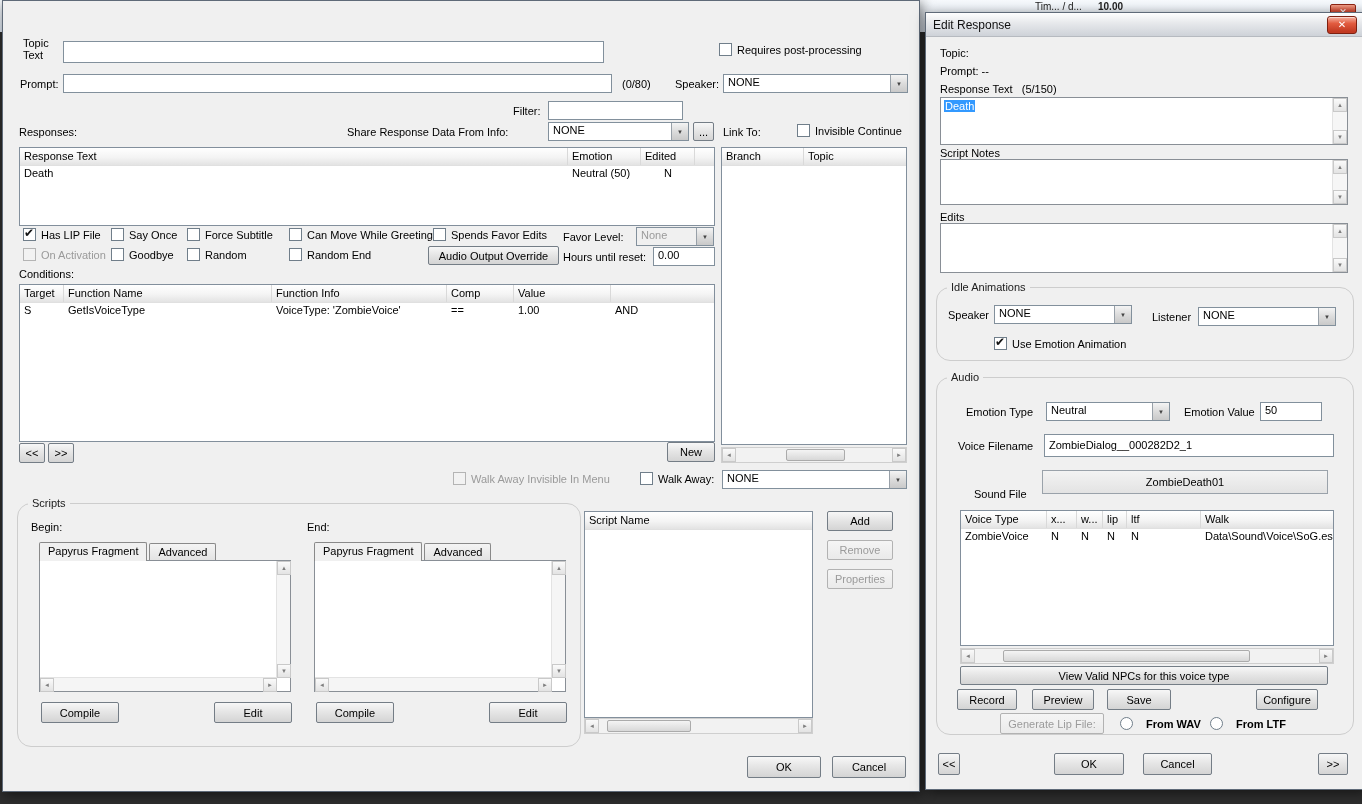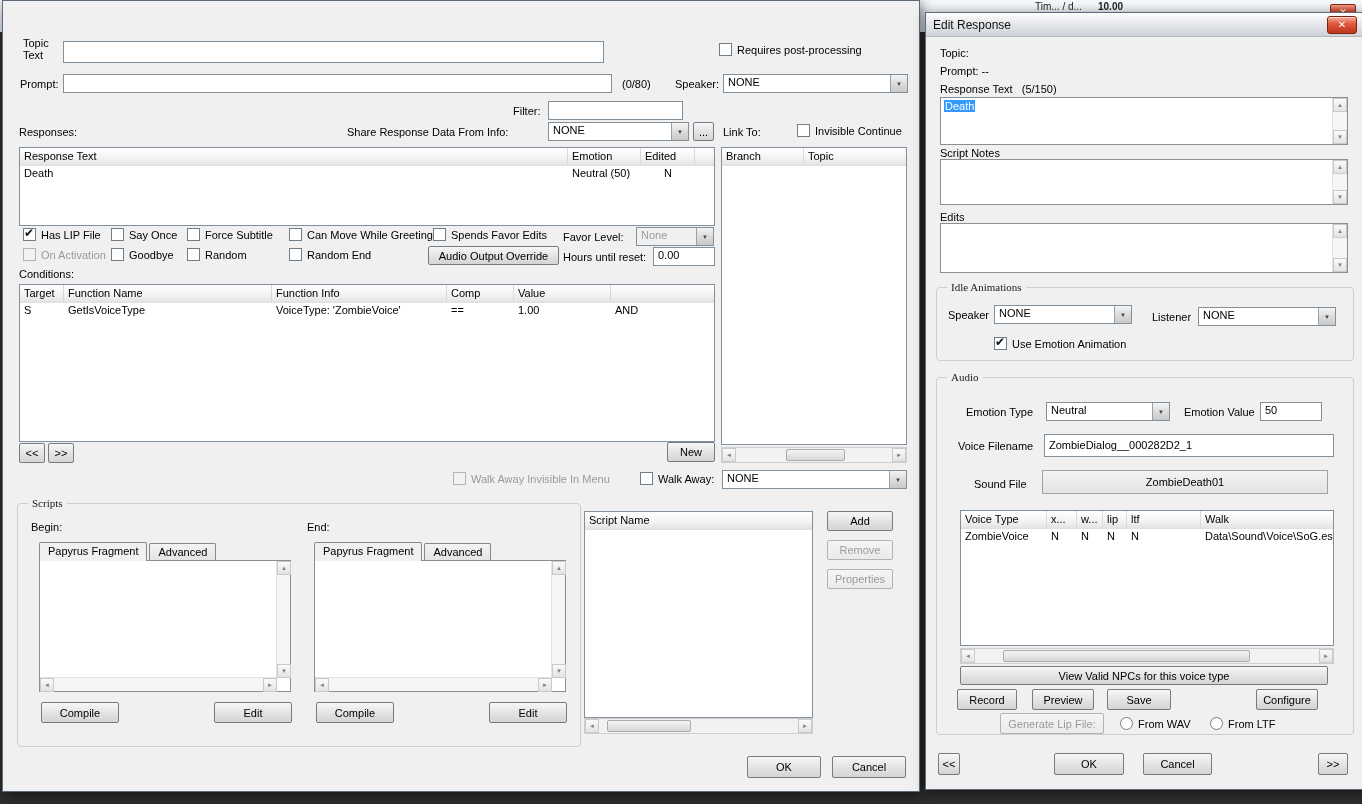--- a/index.html
+++ b/index.html
@@ -26,37 +26,37 @@
 .dd .dd-text{flex:1;padding:1px 4px;overflow:hidden;white-space:nowrap;}
 .dd .dd-btn{width:17px;flex:none;background:linear-gradient(#f4f4f4,#dcdcdc 50%,#c9c9c9);border-left:1px solid #98a0a8;display:flex;align-items:center;justify-content:center;font-size:6px;color:#444;}
 .dd .dd-btn::before{content:"▼";}
 .dd.dis{background:#f0f0f0;}
 .dd.dis .dd-text{color:#9b9b9b;}
 .cbrow{position:absolute;display:flex;align-items:center;gap:5px;white-space:nowrap;}
 .cb{width:13px;height:13px;background:#fff;border:1px solid #707e8a;position:relative;flex:none;}
 .cb.checked::before{content:"✔";position:absolute;left:0;top:-3px;font-size:12px;color:#111;}
 .cbrow.dis{color:#9a9a9a;}
 .cbrow.dis .cb{border-color:#b4b4b4;background:#f2f2f2;}
-.radiorow{position:absolute;display:flex;align-items:center;gap:5px;white-space:nowrap;}
+.radiorow{position:absolute;display:flex;align-items:center;gap:13px;white-space:nowrap;font-weight:bold;}
 .radio{width:13px;height:13px;border:1px solid #707e8a;border-radius:50%;background:#fff;flex:none;}
 .table{position:absolute;background:#fff;border:1px solid #828f9c;display:flex;flex-direction:column;overflow:hidden;}
 .thead{display:flex;height:18px;background:linear-gradient(#ffffff,#f4f4f4 55%,#e3e3e3);border-bottom:1px solid #e0e0e0;flex:none;}
 .th{padding:2px 4px;border-right:1px solid #d9d9d9;overflow:hidden;white-space:nowrap;flex:none;}
 .trow{display:flex;height:17px;flex:none;}
 .td{padding:1px 4px;overflow:hidden;white-space:nowrap;flex:none;}
 .td.c{text-align:center;}
 .hscroll{position:absolute;background:#f2f2f2;border:1px solid #cfcfcf;display:flex;align-items:stretch;}
 .sb-btn{flex:none;width:14px;height:14px;background:linear-gradient(#fafafa,#e3e3e3);border:1px solid #c9c9c9;color:#7d7d7d;font-size:6px;display:flex;align-items:center;justify-content:center;}
 .sb-track{flex:1;position:relative;}
 .sb-thumb{position:absolute;top:1px;bottom:1px;background:linear-gradient(#f4f4f4,#d8d8d8);border:1px solid #ababab;border-radius:2px;}
 .arr-up::before{content:"▲";}
 .arr-down::before{content:"▼";}
 .arr-left::before{content:"◄";}
 .arr-right::before{content:"►";}
-.groupbox{position:absolute;border:1px solid #cdcdcd;border-radius:4px;font-family:Liberation Serif, serif;}
+.groupbox{position:absolute;border:1px solid #cdcdcd;border-radius:14px;}
 .gb-label{position:absolute;top:-7px;left:10px;background:#f0f0f0;padding:0 4px;white-space:nowrap;color:#202020;}
 .tabs{position:absolute;display:flex;align-items:center;}
 .tab{padding:2px 8px 3px;border:1px solid #898989;border-bottom:none;background:linear-gradient(#f4f4f4,#e2e2e2);margin-right:2px;border-radius:2px 2px 0 0;}
 .tab.active{background:#f0f0f0;padding-bottom:4px;position:relative;z-index:2;}
 .textpanel{position:absolute;background:#fff;border:1px solid #898f96;}
 .tp-vscroll{position:absolute;top:0;right:0;bottom:13px;width:14px;background:#f5f5f5;display:flex;flex-direction:column;justify-content:space-between;border-left:1px solid #e3e3e3;}
 .tp-hscroll{position:absolute;left:0;right:13px;bottom:0;height:14px;background:#f5f5f5;display:flex;justify-content:space-between;border-top:1px solid #e3e3e3;}
 .tp-vscroll-only{position:absolute;top:0;right:0;bottom:0;width:15px;background:#f6f6f6;display:flex;flex-direction:column;justify-content:space-between;border-left:1px solid #e3e3e3;}
 .ta-text{position:absolute;left:3px;top:2px;right:18px;}
 .sel{background:#3399ff;color:#fff;padding:0 1px;}
@@ -373,21 +373,21 @@
   <div class="dd" style="left:120px;top:389px;width:124px;height:19px">
     <span class="dd-text">Neutral</span>
       <span class="dd-btn"></span>
   </div>
   <div class="lbl" style="left:258px;top:393px">Emotion Value</div>
   <div class="field" style="left:334px;top:389px;width:62px;height:19px">50</div>
 
   <div class="lbl" style="left:32px;top:427px">Voice Filename</div>
   <div class="field" style="left:118px;top:421px;width:290px;height:23px;padding-top:4px">ZombieDialog__000282D2_1</div>
 
-  <div class="lbl" style="left:48px;top:465px">Sound File</div>
+  <div class="lbl" style="left:48px;top:475px">Sound File</div>
   <div class="panel-btn" style="left:116px;top:457px;width:286px;height:24px">ZombieDeath01</div>
 
   <div class="table" style="left:34px;top:497px;width:374px;height:136px">
     <div class="thead">
       <div class="th" style="width:86px">Voice Type</div>
       <div class="th" style="width:30px">x...</div>
       <div class="th" style="width:26px">w...</div>
       <div class="th" style="width:24px">lip</div>
       <div class="th" style="width:74px">ltf</div>
       <div class="th" style="flex:1;border-right:none">Walk</div>

